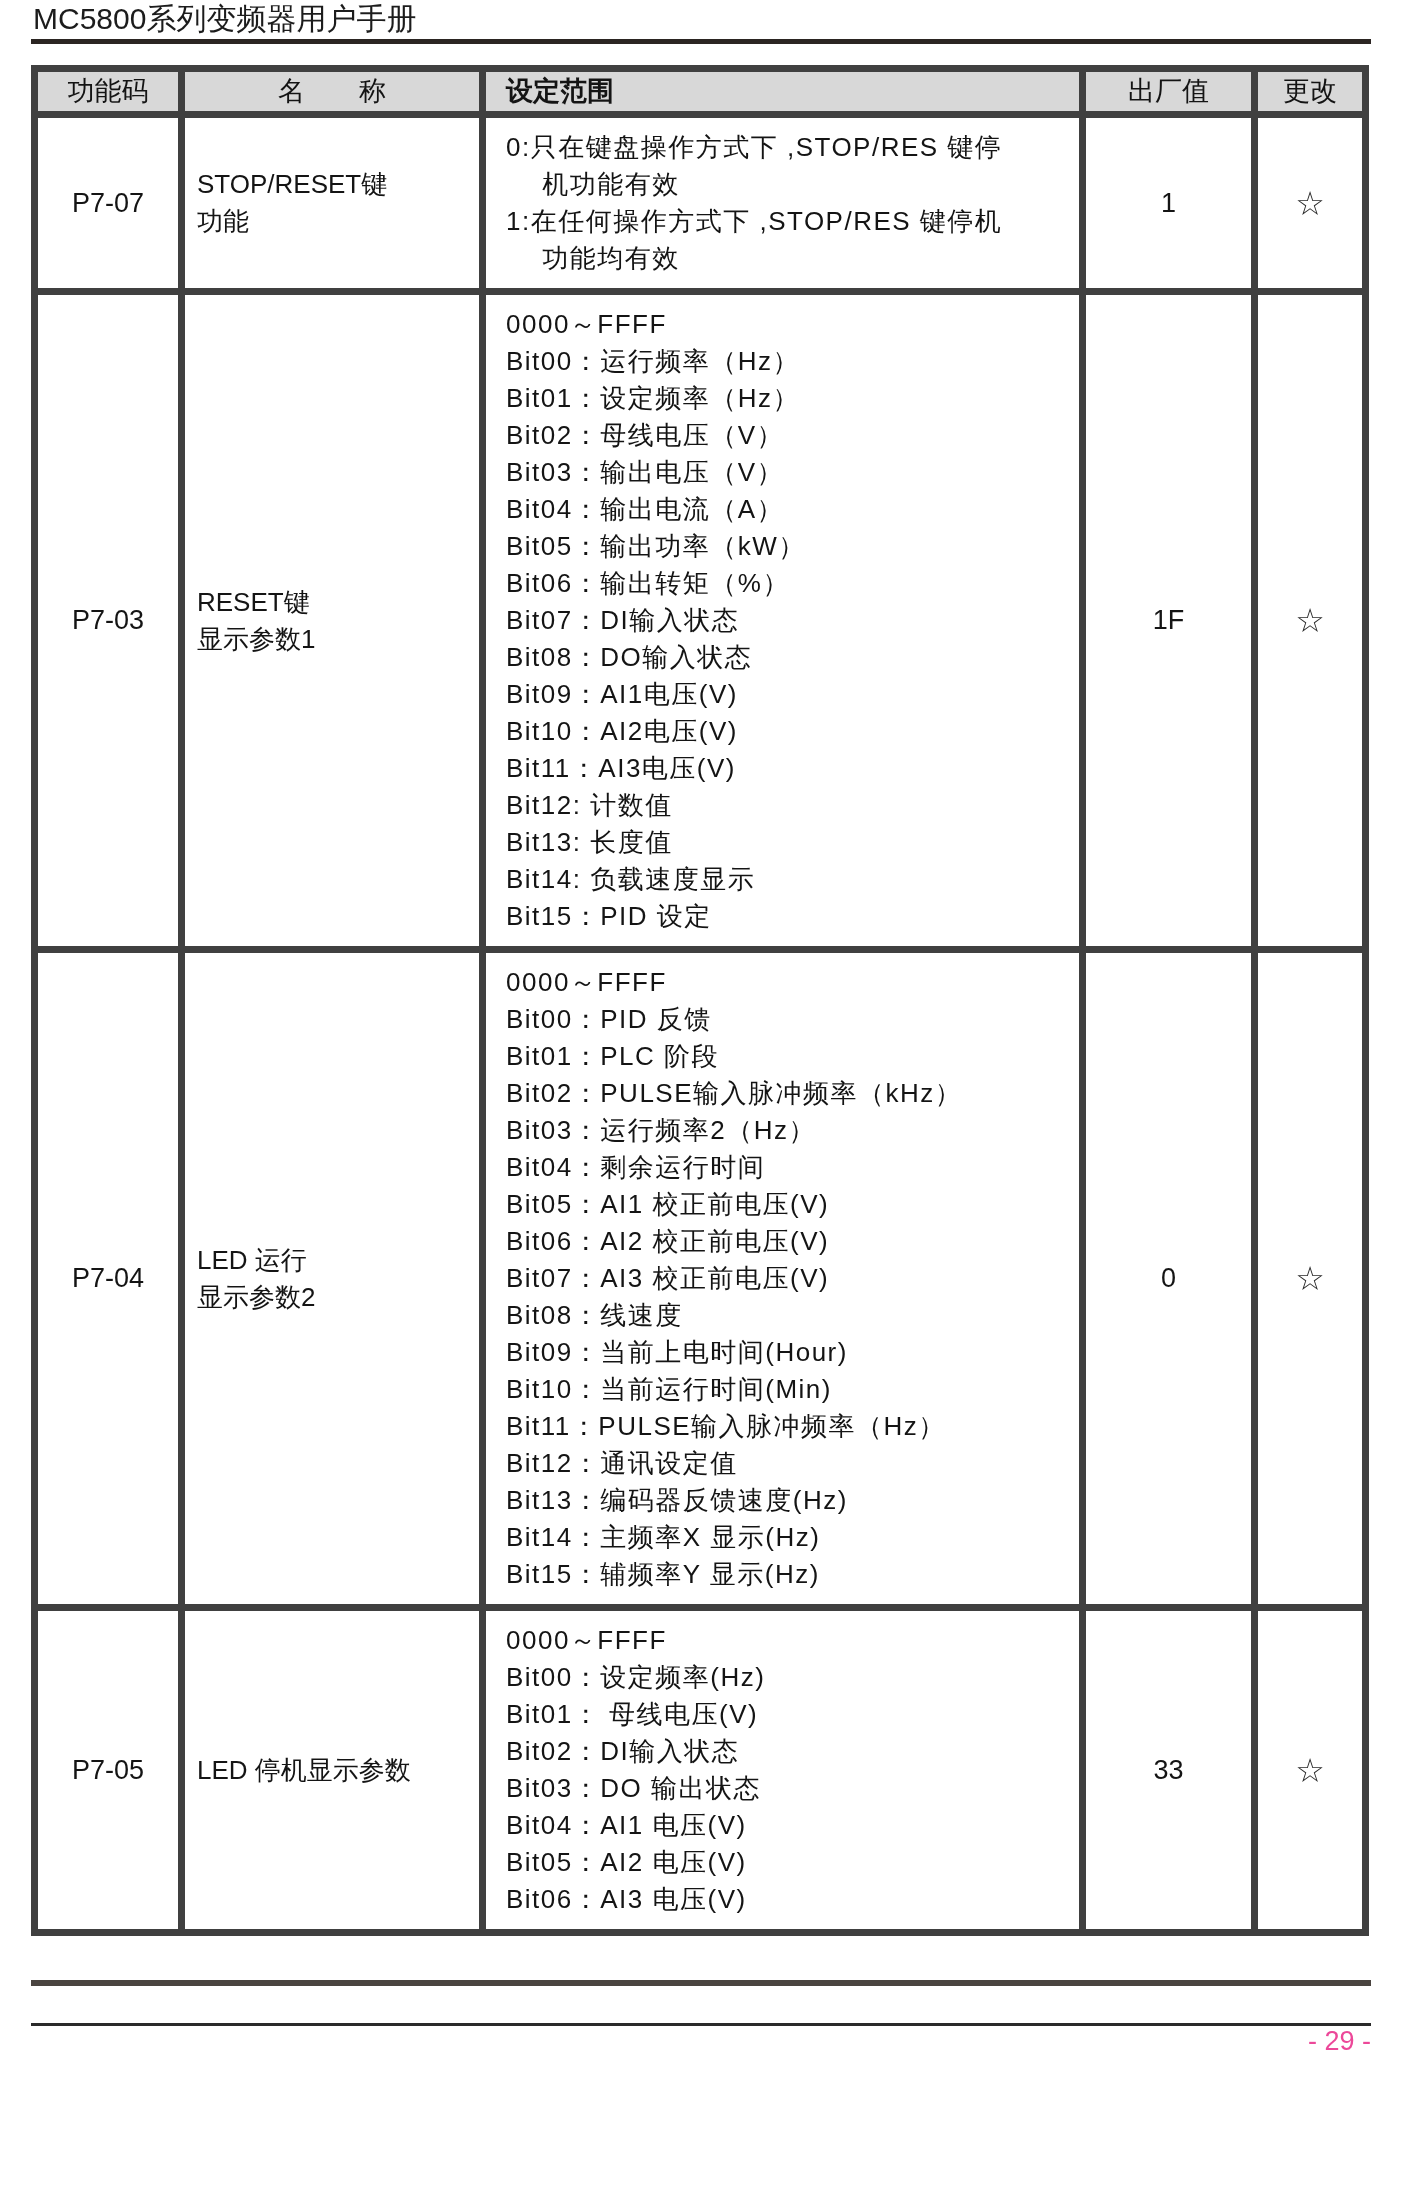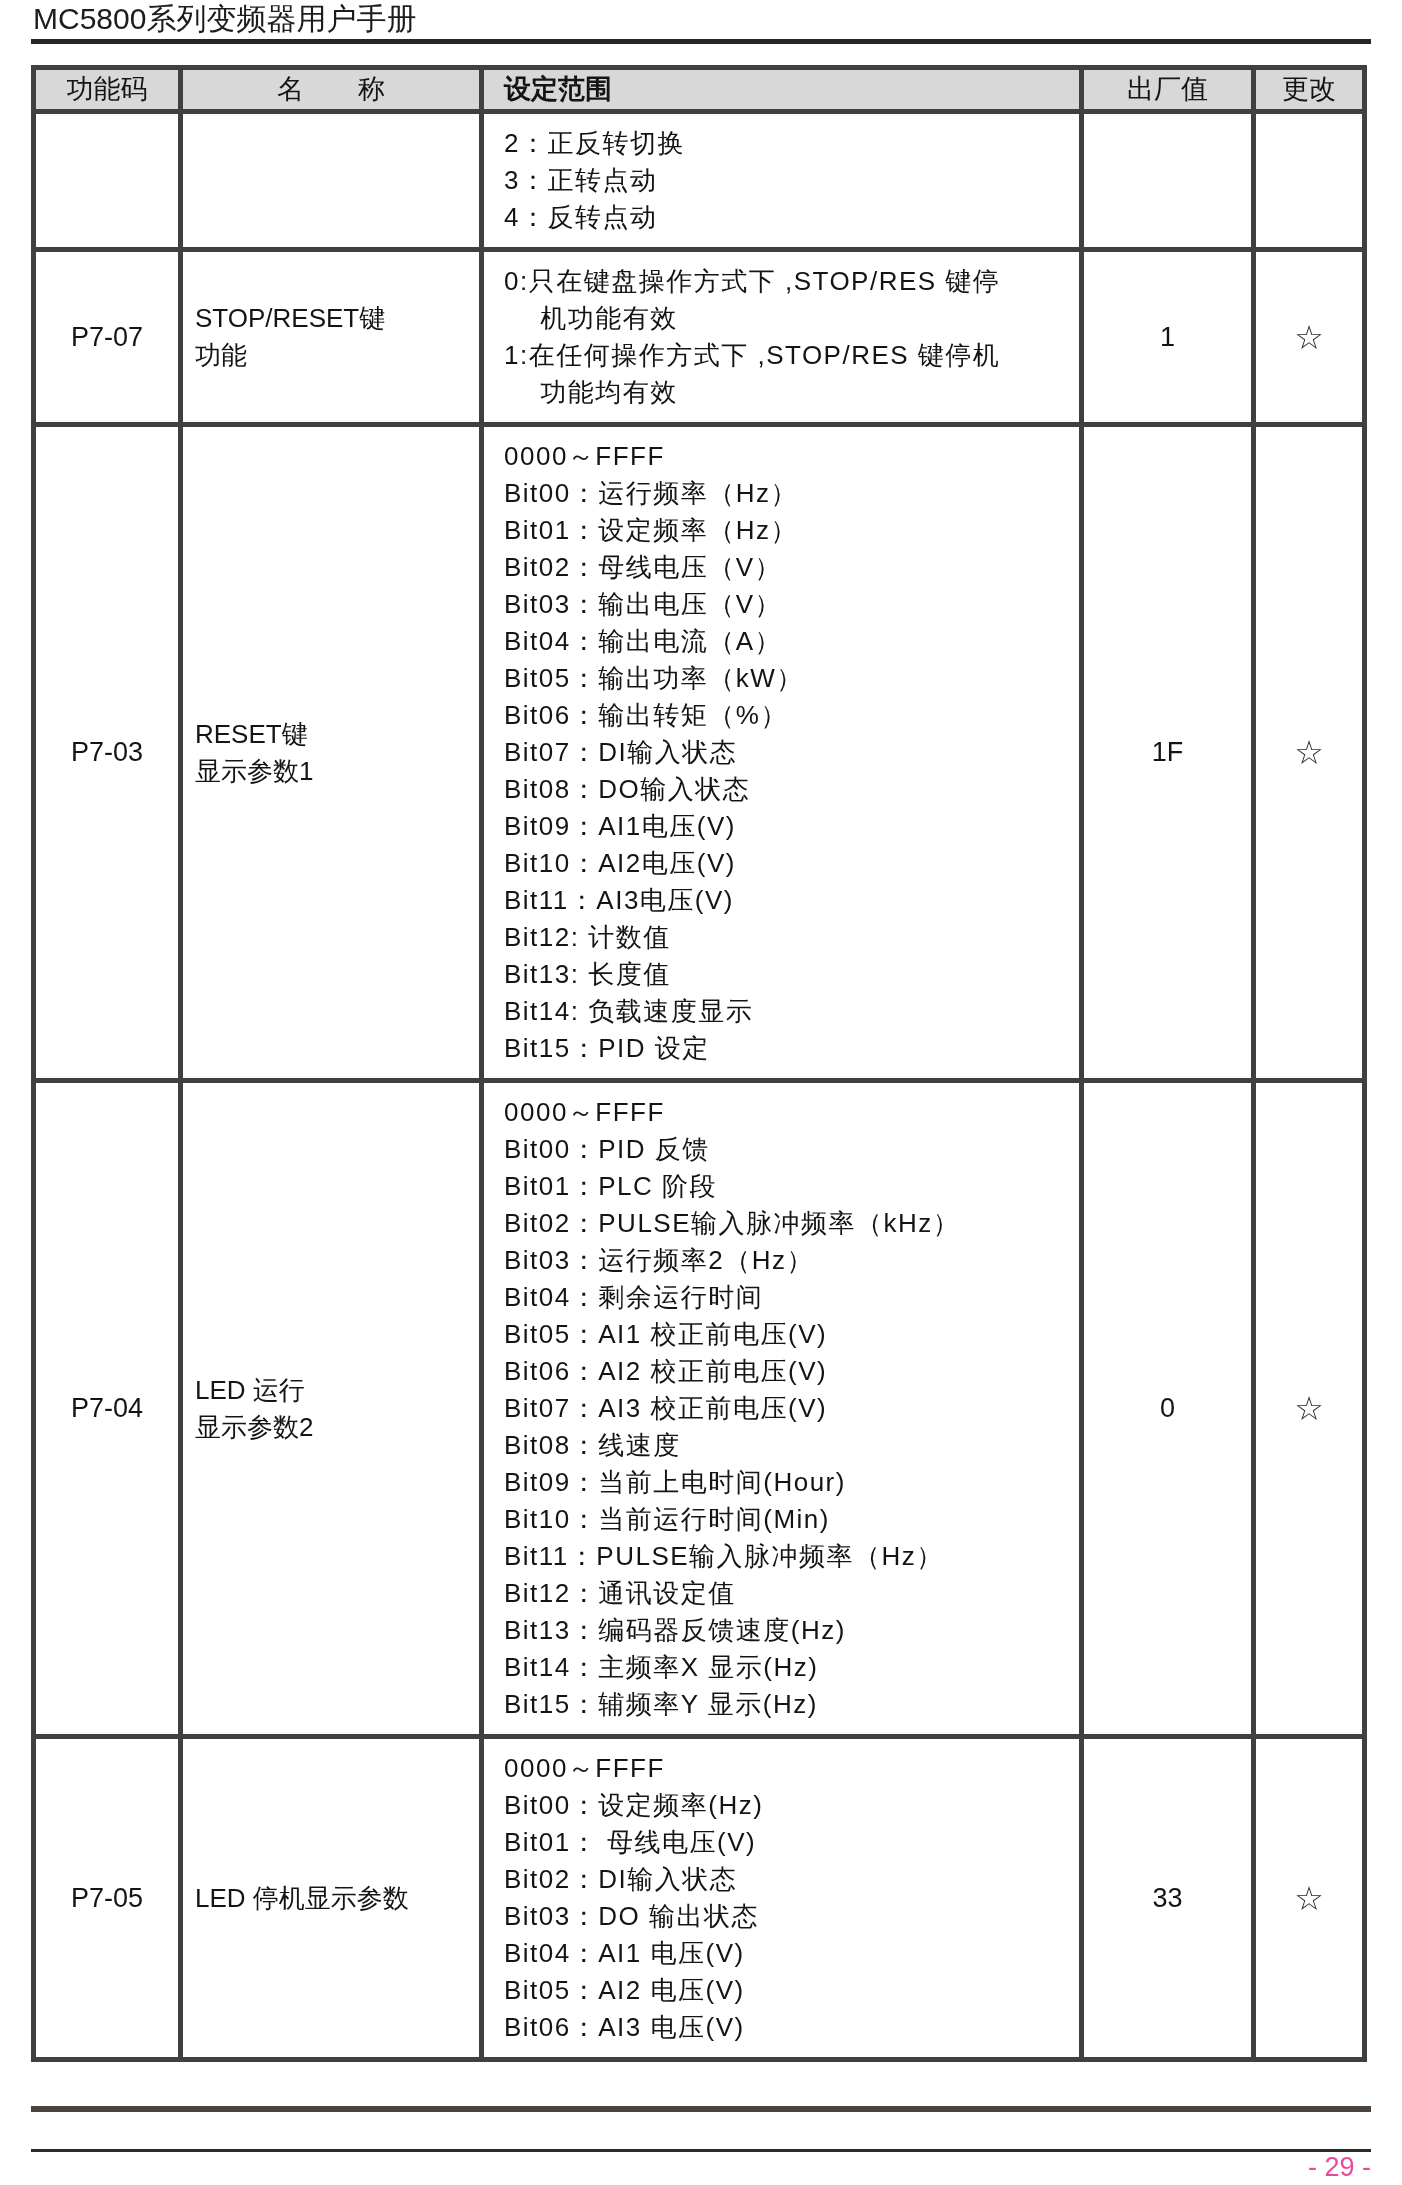--- a/index.html
+++ b/index.html
@@ -24,21 +24,21 @@
     background:#2b2522;
   }
 
   table.param-table{
     border-collapse:collapse;
     table-layout:fixed;
     width:1331px;
     margin-top:21px;
   }
   .param-table th, .param-table td{
-    border:5px solid #404040;
+    border:7px solid #404040;
     box-sizing:border-box;
     margin-left:12px;
   }
   .param-table thead th{
     background:#d8d8d8;
     font-weight:normal;
     font-size:27px;
     height:34px;
     padding:1px 0 2px 0;
     text-align:center;
@@ -118,29 +118,20 @@
     <thead>
       <tr>
         <th class="col-code">功能码</th>
         <th class="col-name">名　　称</th>
         <th class="col-range">设定范围</th>
         <th class="col-default">出厂值</th>
         <th class="col-change">更改</th>
       </tr>
     </thead>
     <tbody>
-        <tr>
-          <td class="td-code"></td>
-          <td class="td-name"></td>
-          <td class="td-range">2：正反转切换
-3：正转点动
-4：反转点动</td>
-          <td class="td-default"></td>
-          <td class="td-change"></td>
-        </tr>
         <tr>
           <td class="td-code">P7-07</td>
           <td class="td-name">STOP/RESET键
 功能</td>
           <td class="td-range">0:只在键盘操作方式下 ,STOP/RES 键停
 　 机功能有效
 1:在任何操作方式下 ,STOP/RES 键停机
 　 功能均有效</td>
           <td class="td-default">1</td>
           <td class="td-change">☆</td>

